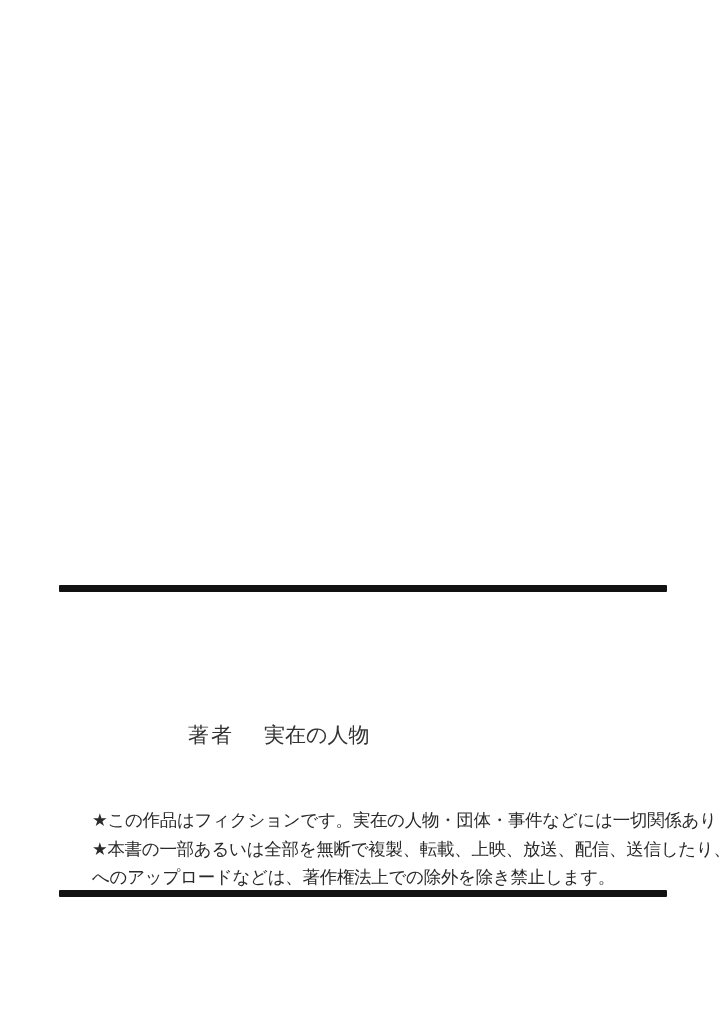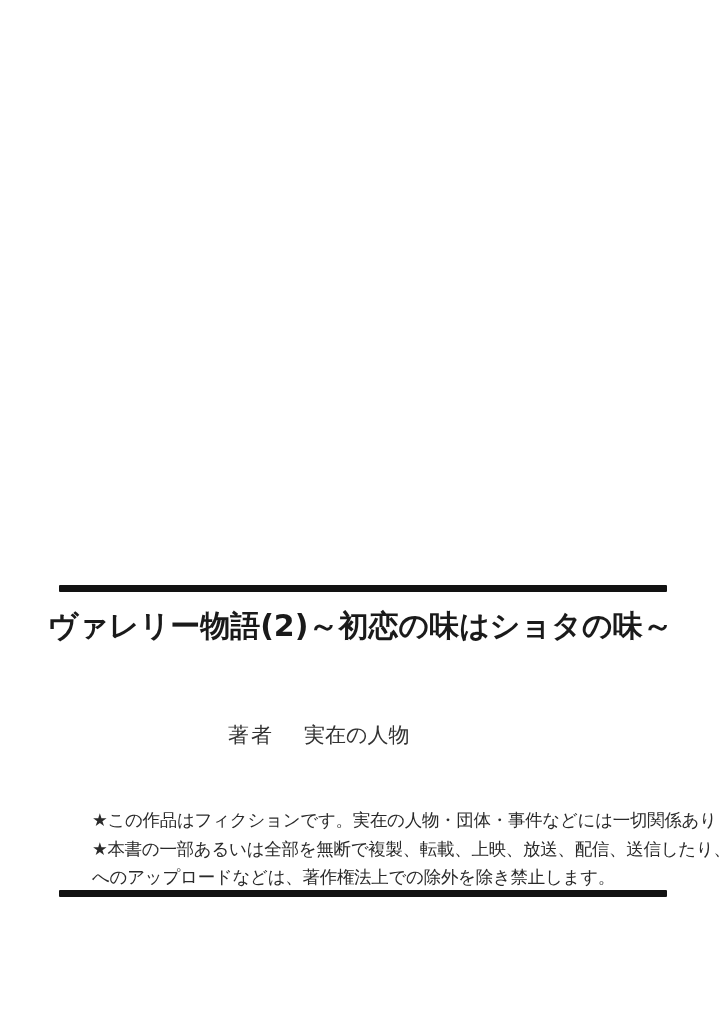--- a/index.html
+++ b/index.html
@@ -44,21 +44,20 @@
     left: 188px;
     top: 716px;
     color: #333333;
     font-size: 21px;
   }
   .credit-row {
     display: flex;
     align-items: center;
     height: 37px;
     white-space: nowrap;
-    margin-left: 40px;
   }
   .credit-label { letter-spacing: 2px; }
   .credit-row.author .credit-value { margin-left: 30px; }
   .credit-row.publisher .credit-value { margin-left: 14px; }
 
   .comics-logo {
     display: inline-flex;
     align-items: center;
     margin-left: 18px;
     color: #8a8a8a;
@@ -111,21 +110,20 @@
   }
   .disclaimer-line { white-space: nowrap; }
 </style>
 </head>
 <body>
 
 <div class="page">
 
   <div class="rule top"></div>
 
-  <div class="title">ヴァレリー物語(2)～初恋の味はショタの味～</div>
 
   <div class="credits">
     <div class="credit-row author">
       <span class="credit-label">著者</span>
       <span class="credit-value">実在の人物</span>
     </div>
   </div>
 
   <div class="disclaimer">
     <div class="disclaimer-line">★この作品はフィクションです。実在の人物・団体・事件などには一切関係ありません。</div>

